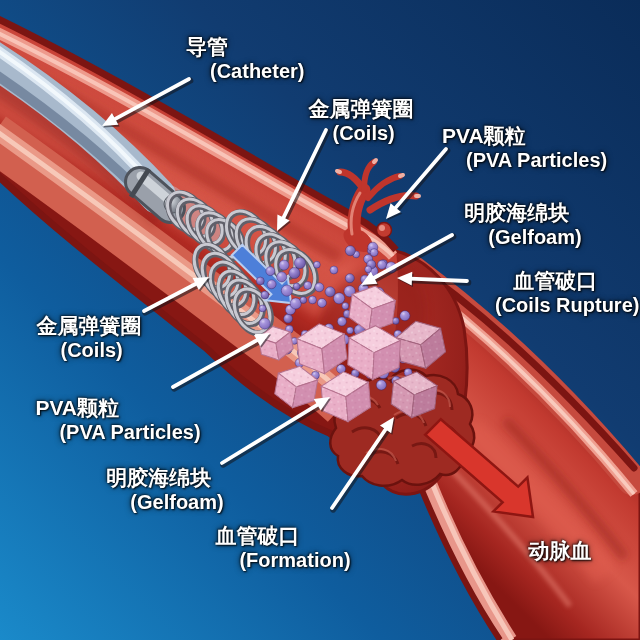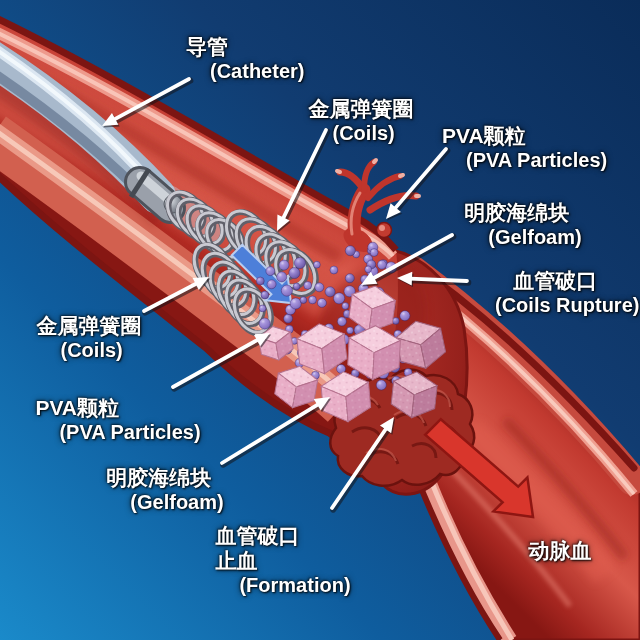--- a/index.html
+++ b/index.html
@@ -452,19 +452,18 @@
 <div class="label center" style="left:118px;top:383px;">
   <span class="cn">PVA颗粒</span>
   <span class="en">(PVA Particles)</span>
 </div>
 <div class="label center" style="left:165px;top:453px;">
   <span class="cn">明胶海绵块</span>
   <span class="en">(Gelfoam)</span>
 </div>
 <div class="label center" style="left:283px;top:511px;">
   <span class="cn">血管破口</span>
-  <span class="cn">止血</span>
   <span class="en">(Formation)</span>
 </div>
 <div class="label center" style="left:560px;top:526px;">
   <span class="cn">动脉血</span>
 </div>
 </div>
 
 </body></html>

